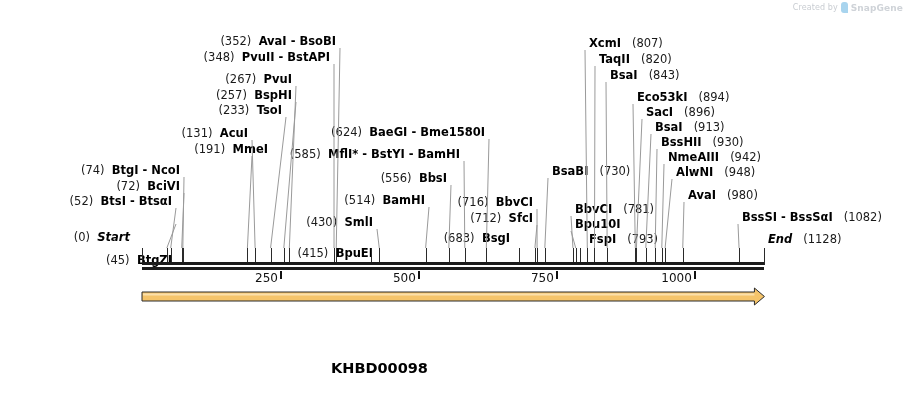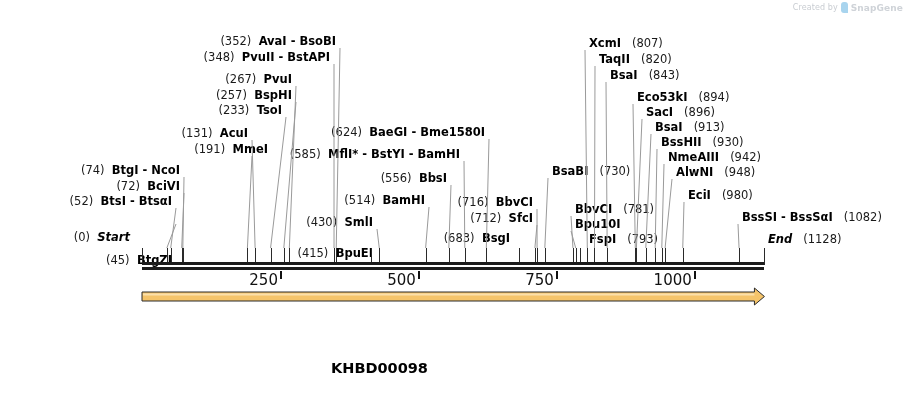--- a/index.html
+++ b/index.html
@@ -41,21 +41,21 @@
   .lbl .it{font-style:italic;font-weight:bold;}
 
   
   .axis-line{
     position:absolute;
     background:#1c1c1c;
   }
   .tickmark{position:absolute;background:#2a2a2a;width:1px;}
   .ruler-tick{position:absolute;background:#111;width:2px;height:8px;}
   .ruler-num{
-    position:absolute;font-size:15px;color:#111;
+    position:absolute;font-size:12px;color:#111;
     transform:translateX(-100%);white-space:nowrap;
   }
 
   
   .title-wrap{
     position:absolute;left:0;width:759px;text-align:center;
   }
   .seq-name{font-size:14.5px;font-weight:bold;color:#000;}
   .seq-len{font-size:11.5px;color:#111;margin-top:2px;}
 </style>
@@ -98,21 +98,21 @@
       <div class="lbl" style="left: 589px; top: 233px;"><span class="enz">FspI</span>&nbsp;&nbsp;&nbsp;<span class="pos">(793)</span></div>
       <div class="lbl" style="left: 589px; top: 37px;"><span class="enz">XcmI</span>&nbsp;&nbsp;&nbsp;<span class="pos">(807)</span></div>
       <div class="lbl" style="left: 599px; top: 53px;"><span class="enz">TaqII</span>&nbsp;&nbsp;&nbsp;<span class="pos">(820)</span></div>
       <div class="lbl" style="left: 610px; top: 69px;"><span class="enz">BsaI</span>&nbsp;&nbsp;&nbsp;<span class="pos">(843)</span></div>
       <div class="lbl" style="left: 637px; top: 91px;"><span class="enz">Eco53kI</span>&nbsp;&nbsp;&nbsp;<span class="pos">(894)</span></div>
       <div class="lbl" style="left: 646px; top: 106px;"><span class="enz">SacI</span>&nbsp;&nbsp;&nbsp;<span class="pos">(896)</span></div>
       <div class="lbl" style="left: 655px; top: 121px;"><span class="enz">BsaI</span>&nbsp;&nbsp;&nbsp;<span class="pos">(913)</span></div>
       <div class="lbl" style="left: 661px; top: 136px;"><span class="enz">BssHII</span>&nbsp;&nbsp;&nbsp;<span class="pos">(930)</span></div>
       <div class="lbl" style="left: 668px; top: 151px;"><span class="enz">NmeAIII</span>&nbsp;&nbsp;&nbsp;<span class="pos">(942)</span></div>
       <div class="lbl" style="left: 676px; top: 166px;"><span class="enz">AlwNI</span>&nbsp;&nbsp;&nbsp;<span class="pos">(948)</span></div>
-      <div class="lbl" style="left: 688px; top: 189px;"><span class="enz">EciI</span>&nbsp;&nbsp;&nbsp;<span class="pos">(980)</span></div>
+      <div class="lbl" style="left: 688px; top: 189px;"><span class="enz">AvaI</span>&nbsp;&nbsp;&nbsp;<span class="pos">(980)</span></div>
       <div class="lbl" style="left: 742px; top: 211px;"><span class="enz">BssSI - BssSαI</span>&nbsp;&nbsp;&nbsp;<span class="pos">(1082)</span></div>
       <div class="lbl" style="left: 768px; top: 233px;"><span class="it">End</span>&nbsp;&nbsp;&nbsp;<span class="pos">(1128)</span></div>
     </div>
   <div id="leaders">
       <svg style="position: absolute; left: 0px; top: 0px; width: 911px; height: 400px; pointer-events: none;">
         <line x1="176" y1="224" x2="166.831" y2="248" stroke="#9a9a9a" stroke-width="1"></line>
       </svg>
       <svg style="position: absolute; left: 0px; top: 0px; width: 911px; height: 400px; pointer-events: none;">
         <line x1="176" y1="208" x2="170.6936" y2="248" stroke="#9a9a9a" stroke-width="1"></line>
       </svg>

